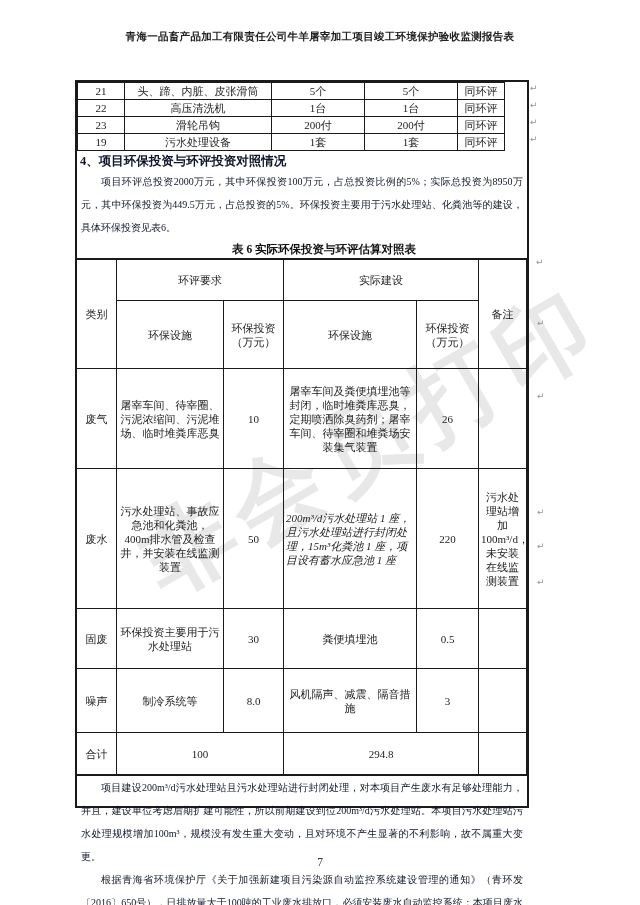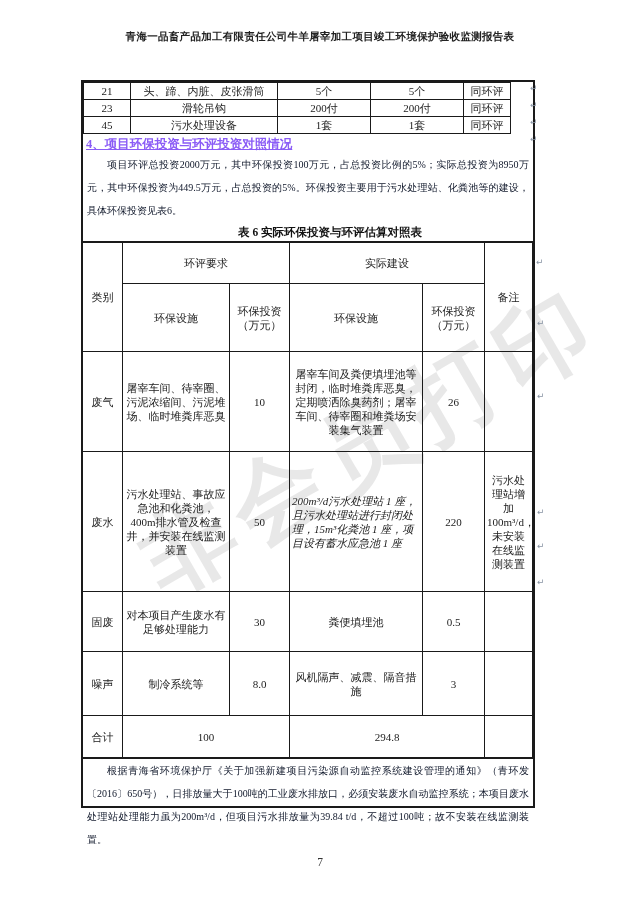--- a/index.html
+++ b/index.html
@@ -11,30 +11,30 @@
     position:absolute;top:30px;left:0;width:640px;text-align:center;
     font-size:10.5px;font-weight:600;letter-spacing:0.3px;color:#222;
   }
   .watermark{
     position:absolute;left:115px;top:380px;z-index:0;
     transform:rotate(-30deg);transform-origin:center;
     font-size:92px;letter-spacing:10px;white-space:nowrap;
     color:rgba(90,90,90,0.14);font-weight:700;pointer-events:none;
   }
   .outer-box{
-    position:absolute;left:81px;top:80px;width:454px;height:728px;
+    position:absolute;left:75px;top:80px;width:454px;height:728px;
     border:2px solid #1a1a1a;box-sizing:border-box;z-index:1;background:transparent;
   }
   table{border-collapse:collapse;table-layout:fixed;}
   td,th{border:1px solid #1a1a1a;padding:0 2px;vertical-align:middle;text-align:center;
     font-weight:normal;overflow:hidden;}
   .equip-table{width:427px;font-size:11px;}
   .equip-table td{height:16px;line-height:15px;}
   .sec-heading{
-    margin:2px 2px 0 3px;font-size:12.5px;font-weight:bold;line-height:17px;color:#8b5cf6;text-decoration:underline;
+    margin:2px 2px 0 3px;font-size:12.5px;font-weight:bold;line-height:17px;color:#0f172a;
   }
   .para{
     margin:0 4px;font-size:10px;line-height:23px;text-align:justify;
     text-indent:2em;color:#0f172a;
   }
   .tbl-caption{
     margin:3px 0 1px 0;text-align:center;font-size:11.5px;font-weight:bold;color:#111;padding-left:44px;
   }
   .t6{width:450px;margin-left:-1px;font-size:11px;}
   .t6 td{line-height:14px;padding:13px 2px;}
@@ -79,28 +79,35 @@
         </colgroup>
       <tbody>
           <tr>
         <td>21</td>
         <td>头、蹄、内脏、皮张滑筒</td>
         <td>5个</td>
         <td>5个</td>
         <td>同环评</td>
       </tr>
       <tr>
+        <td>22</td>
+        <td>高压清洗机</td>
+        <td>1台</td>
+        <td>1台</td>
+        <td>同环评</td>
+      </tr>
+      <tr>
         <td>23</td>
         <td>滑轮吊钩</td>
         <td>200付</td>
         <td>200付</td>
         <td>同环评</td>
       </tr>
       <tr>
-        <td>45</td>
+        <td>19</td>
         <td>污水处理设备</td>
         <td>1套</td>
         <td>1套</td>
         <td>同环评</td>
       </tr>
     </tbody>
       </table>
 
     <div class="sec-heading">4、项目环保投资与环评投资对照情况</div>
 
@@ -143,21 +150,21 @@
       <tr class="r-feishui">
         <td>废水</td>
         <td>污水处理站、事故应急池和化粪池，400m排水管及检查井，并安装在线监测装置</td>
         <td>50</td>
         <td class="left-cell">200m³/d污水处理站 1 座，且污水处理站进行封闭处理，15m³化粪池 1 座，项目设有蓄水应急池 1 座</td>
         <td>220</td>
         <td>污水处理站增加100m³/d，未安装在线监测装置</td>
       </tr>
       <tr class="r-gufei">
         <td>固废</td>
-        <td>对本项目产生废水有足够处理能力</td>
+        <td>环保投资主要用于污水处理站</td>
         <td>30</td>
         <td>粪便填埋池</td>
         <td>0.5</td>
         <td></td>
       </tr>
       <tr class="r-zaosheng">
         <td>噪声</td>
         <td>制冷系统等</td>
         <td>8.0</td>
         <td>风机隔声、减震、隔音措施</td>
@@ -166,20 +173,21 @@
       </tr>
       <tr class="r-total">
         <td class="bot-b">合计</td>
         <td class="bot-b" colspan="2">100</td>
         <td class="bot-b" colspan="2">294.8</td>
         <td class="bot-b"></td>
       </tr>
     </tbody>
       </table>
 
+    <div class="para">项目建设200m³/d污水处理站且污水处理站进行封闭处理，对本项目产生废水有足够处理能力，并且，建设单位考虑后期扩建可能性，所以前期建设到位200m³/d污水处理站。本项目污水处理站污水处理规模增加100m³，规模没有发生重大变动，且对环境不产生显著的不利影响，故不属重大变更。</div>
     <div class="para">根据青海省环境保护厅《关于加强新建项目污染源自动监控系统建设管理的通知》（青环发〔2016〕650号），日排放量大于100吨的工业废水排放口，必须安装废水自动监控系统；本项目废水处理站处理能力虽为200m³/d，但项目污水排放量为39.84 t/d，不超过100吨；故不安装在线监测装置。</div>
 
   </div>
 
   <span class="ret-mark" style="left:530px;top:84px">↵</span>
   <span class="ret-mark" style="left:530px;top:101px">↵</span>
   <span class="ret-mark" style="left:530px;top:118px">↵</span>
   <span class="ret-mark" style="left:530px;top:135px">↵</span>
   <span class="ret-mark" style="left:536px;top:258px">↵</span>
   <span class="ret-mark" style="left:537px;top:319px">↵</span>

